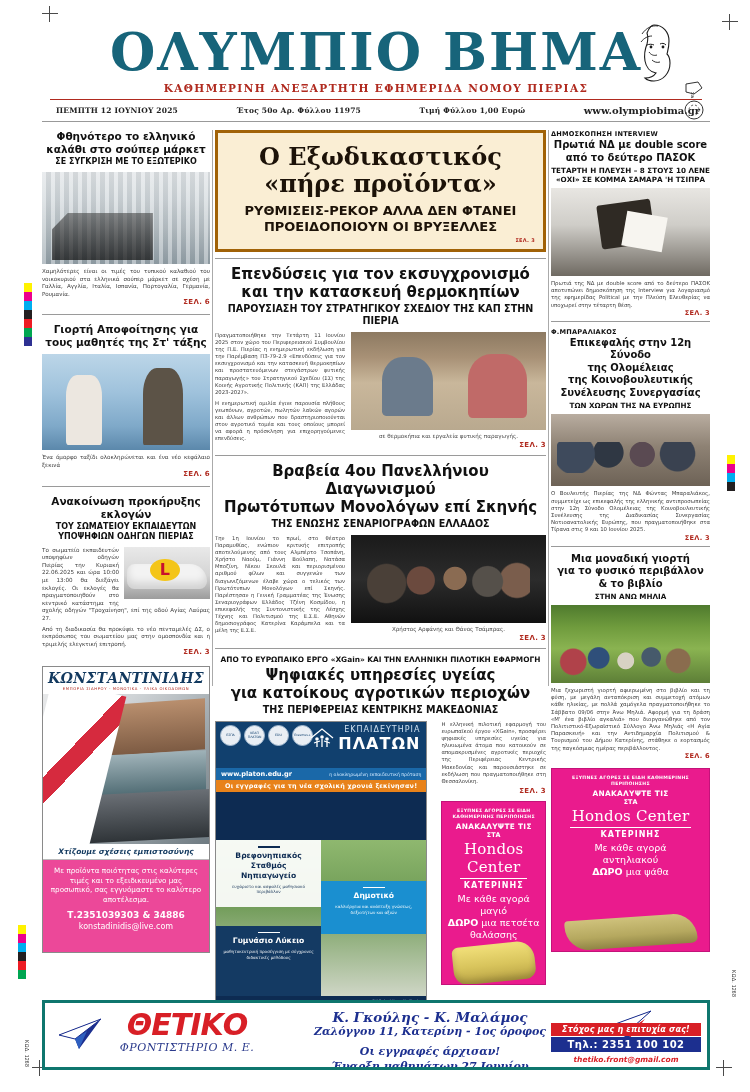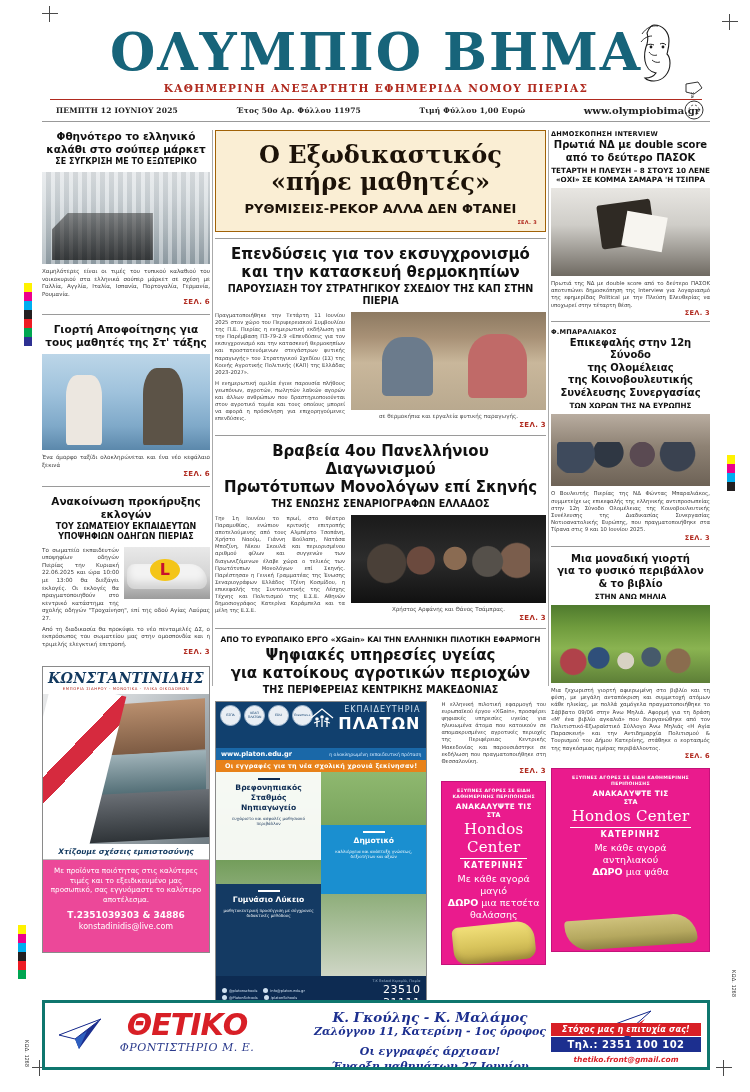--- a/index.html
+++ b/index.html
@@ -192,21 +192,21 @@
 
   .col-center .hl     { font-size: 15px; line-height: 18px; }
   .col-center .kicker { font-size: 9.6px; line-height: 12px; }
   .col-center .body-txt{ font-size: 5.3px; line-height: 7.1px; }
   .col-center .sel    { font-size: 7px; }
   .col-center .caption{ font-size: 5.6px; color: #4a4a4a; text-align: center; }
 
   
   .lead-box {
     background: #faeed4;
-    border: 1px solid #a16207;
+    border: 3px solid #a16207;
     padding: 10px 8px 6px 8px;
   }
   .lead-box .big {
     font-family: "DejaVu Serif", "Liberation Serif", serif;
     font-weight: bold;
     font-size: 24px;
     line-height: 27px;
     text-align: center;
     color: #1c1208;
   }
@@ -399,22 +399,23 @@
     background:#1a68a8; display:flex; justify-content:space-between;
     align-items:center; padding:2px 5px;
   }
   .ad-platon .urlrow .u1 { color:#fff; font-size:6.6px; font-weight:bold; }
   .ad-platon .urlrow .u2 { color:#cfe8ff; font-size:4.6px; }
   .ad-platon .orange {
     background:#e8821a; color:#fff; text-align:center;
     font-size:6.4px; font-weight:bold; padding:2px 0; letter-spacing:.2px;
   }
   .ad-platon .grid2 {
-    position:relative; height:204px;
+    position:relative; height:156px;
     background: linear-gradient(180deg,#8fb86f 0%,#6e9a55 40%,#cfd6c6 100%);
+    margin-top: 48px;
   }
   .ad-platon .cellA, .ad-platon .cellB, .ad-platon .cellC {
     position:absolute; color:#fff; padding:6px;
   }
   .ad-platon .cellA { left:0; top:0; width:50%; height:43%; background:rgba(255,255,255,.92); color:#0d2b52; }
   .ad-platon .cellB { right:0; top:26%; width:50%; height:34%; background:#1a8fd0; }
   .ad-platon .cellC { left:0; top:55%; width:50%; height:45%; background:#143a63; }
   .ad-platon .cap-t { font-size:7.6px; font-weight:bold; text-align:center; line-height:10px; }
   .ad-platon .cap-s { font-size:4.2px; text-align:center; line-height:5.6px; margin-top:3px; opacity:.92; }
   .ad-platon .dash { width:22px; height:1.5px; background:currentColor; margin:0 auto 3px auto; }
@@ -631,22 +632,23 @@
           <div class="tel">Τ.2351039303 &amp; 34886</div>
           <div class="mail">konstadinidis@live.com</div>
         </div>
       </div>
     </div>
 
     <div class="col-center">
 
       <div class="lead-box">
         <div class="big">Ο Εξωδικαστικός</div>
-        <div class="big">«πήρε μαθητές»</div>
+        <div class="big">«πήρε προϊόντα»</div>
         <div class="sub">ΡΥΘΜΙΣΕΙΣ-ΡΕΚΟΡ ΑΛΛΑ ΔΕΝ ΦΤΑΝΕΙ</div>
+        <div class="sub" style="margin-top:0;">ΠΡΟΕΙΔΟΠΟΙΟΥΝ ΟΙ ΒΡΥΞΕΛΛΕΣ</div>
         <div class="sel" style="font-size:5px; margin-top:2px;">ΣΕΛ. 3</div>
       </div>
 
       <div class="hrule" style="margin-top:6px;"></div>
 
       <div class="story" style="margin-top:6px;">
         <div class="hl">Επενδύσεις για τον εκσυγχρονισμό</div>
         <div class="hl">και την κατασκευή θερμοκηπίων</div>
         <div class="kicker" style="margin-top:2px;">ΠΑΡΟΥΣΙΑΣΗ ΤΟΥ ΣΤΡΑΤΗΓΙΚΟΥ ΣΧΕΔΙΟΥ ΤΗΣ ΚΑΠ ΣΤΗΝ ΠΙΕΡΙΑ</div>
         <div style="display:flex; gap:6px; margin-top:5px;">

